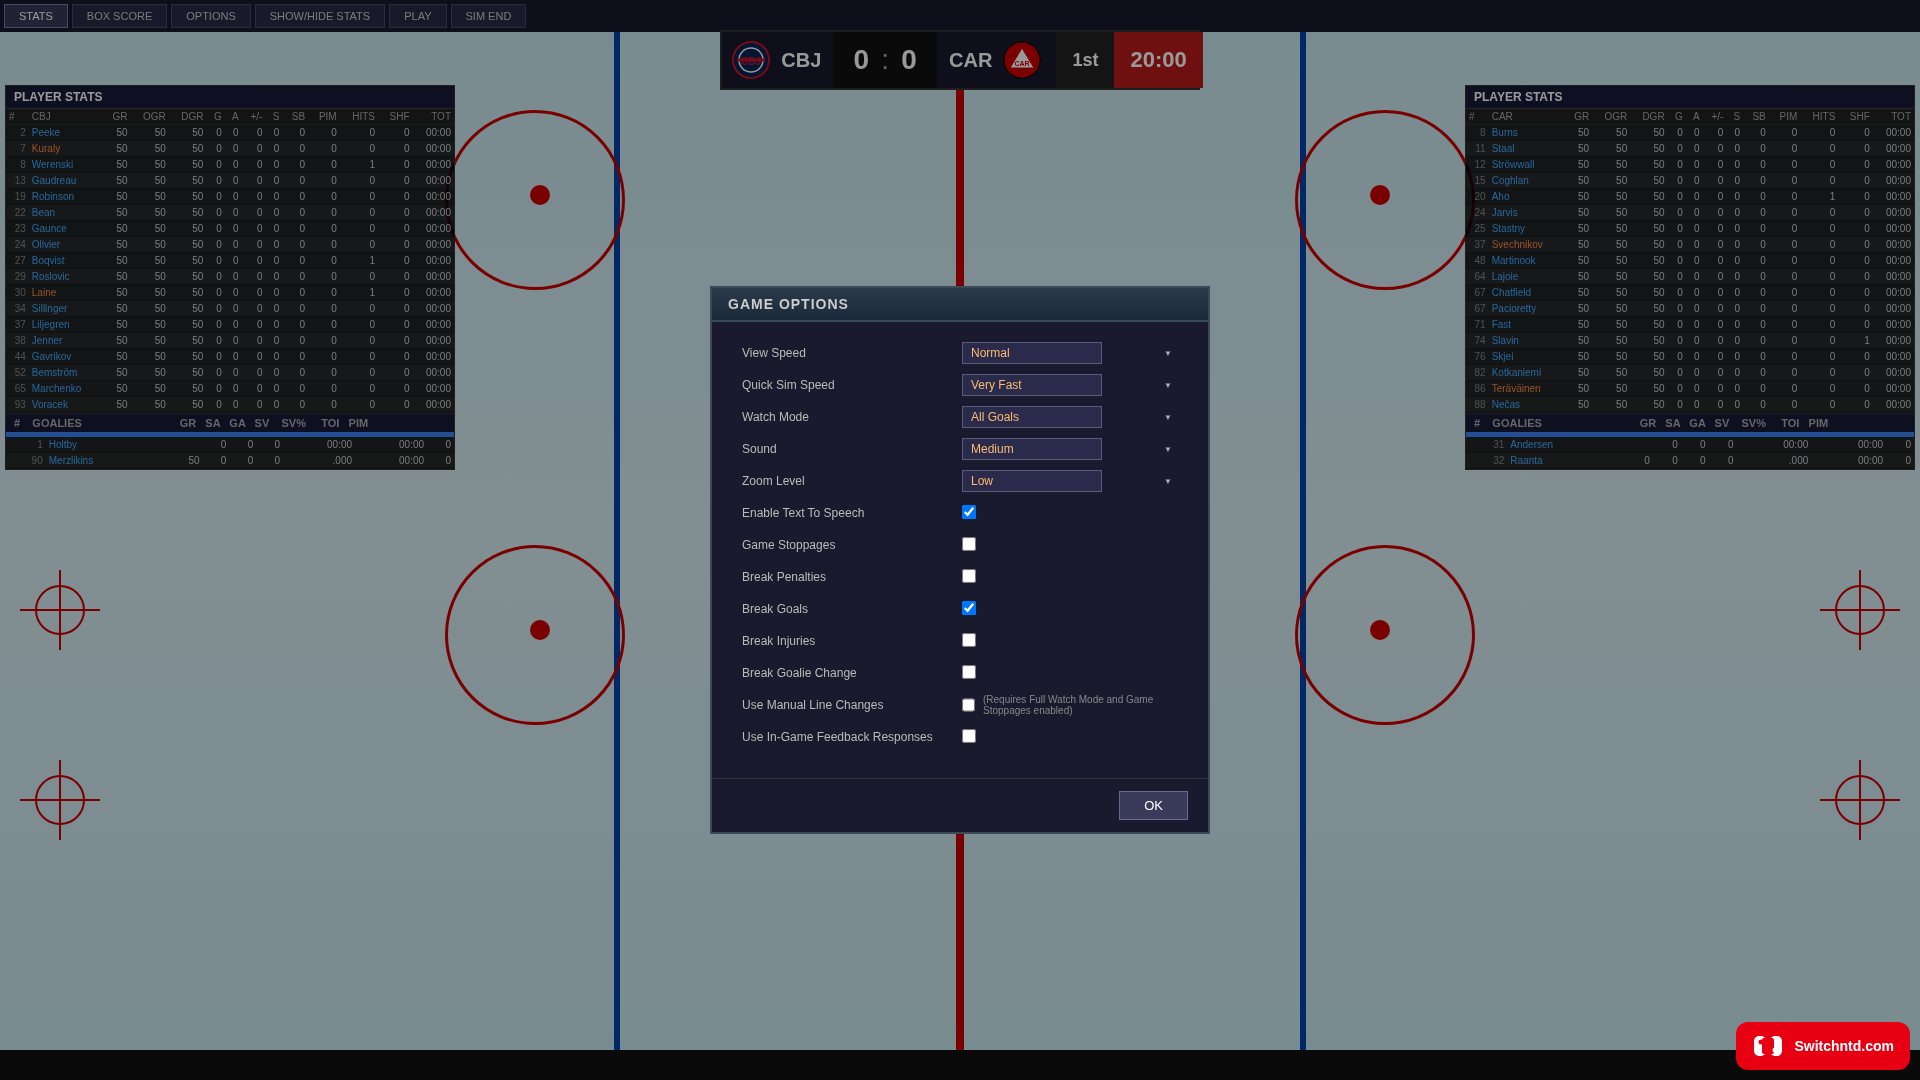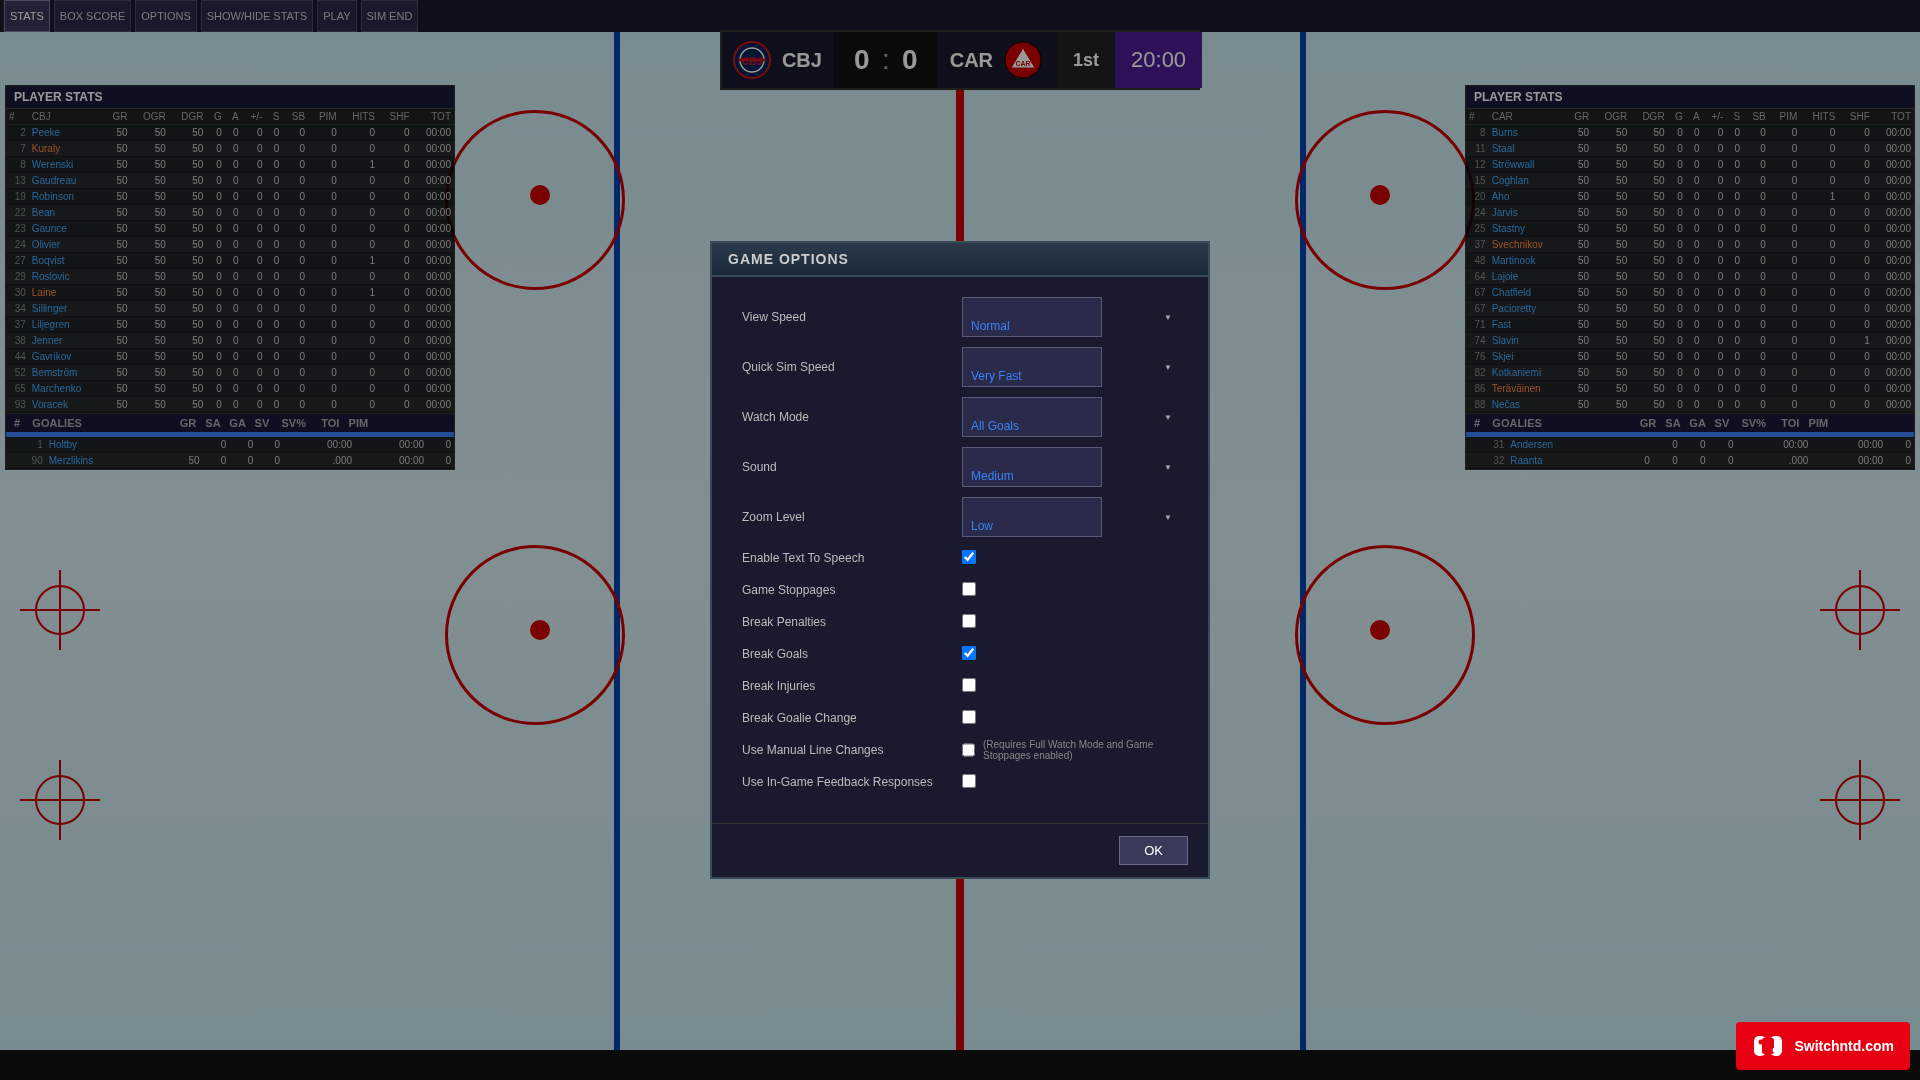--- a/index.html
+++ b/index.html
@@ -121,24 +121,24 @@
       display: flex;
       align-items: center;
       z-index: 100;
       padding: 0 4px;
       gap: 4px;
     }
     .toolbar-btn {
       background: #2a2a4a;
       border: 1px solid #4a4a6a;
       color: #ccc;
-      padding: 3px 5px;
+      padding: 3px 14px;
       font-size: 11px;
       cursor: pointer;
-      height: 32px;
+      height: 24px;
       display: flex;
       align-items: center;
     }
     .toolbar-btn.active {
       background: #3a3a5a;
       color: #fff;
       border-color: #7a7aaa;
     }
 
     
@@ -198,24 +198,24 @@
       background: #222;
       padding: 4px 16px;
       font-size: 18px;
       font-weight: bold;
       color: #fff;
       height: 100%;
       display: flex;
       align-items: center;
     }
     .time-display {
-      background: #4c1d95;
+      background: #b91c1c;
       padding: 4px 16px;
       font-size: 22px;
-      font-weight: normal;
+      font-weight: bold;
       color: #fff;
       height: 100%;
       display: flex;
       align-items: center;
     }
 
     
     .stats-panel {
       position: absolute;
       top: 85px;
@@ -337,22 +337,22 @@
       right: 6px;
       top: 50%;
       transform: translateY(-50%);
       font-size: 8px;
       color: #aaa;
       pointer-events: none;
     }
     .dropdown-wrapper select {
       background: #2a2a4a;
       border: 1px solid #5a5a7a;
-      color: #3b82f6;
-      padding: 21px 24px 3px 8px;
+      color: #fdba74;
+      padding: 3px 24px 3px 8px;
       font-size: 12px;
       width: 140px;
       appearance: none;
       cursor: pointer;
     }
     .checkbox-input {
       width: 14px;
       height: 14px;
       cursor: pointer;
     }
@@ -380,21 +380,21 @@
     .nintendo-badge {
       position: absolute;
       bottom: 10px;
       right: 10px;
       background: #e60012;
       padding: 8px 16px;
       display: flex;
       align-items: center;
       gap: 10px;
       z-index: 300;
-      border-radius: 4px;
+      border-radius: 12px;
     }
     .nintendo-text {
       color: #fff;
       font-size: 14px;
       font-weight: bold;
     }
 
     
     .bottom-bar {
       position: absolute;

